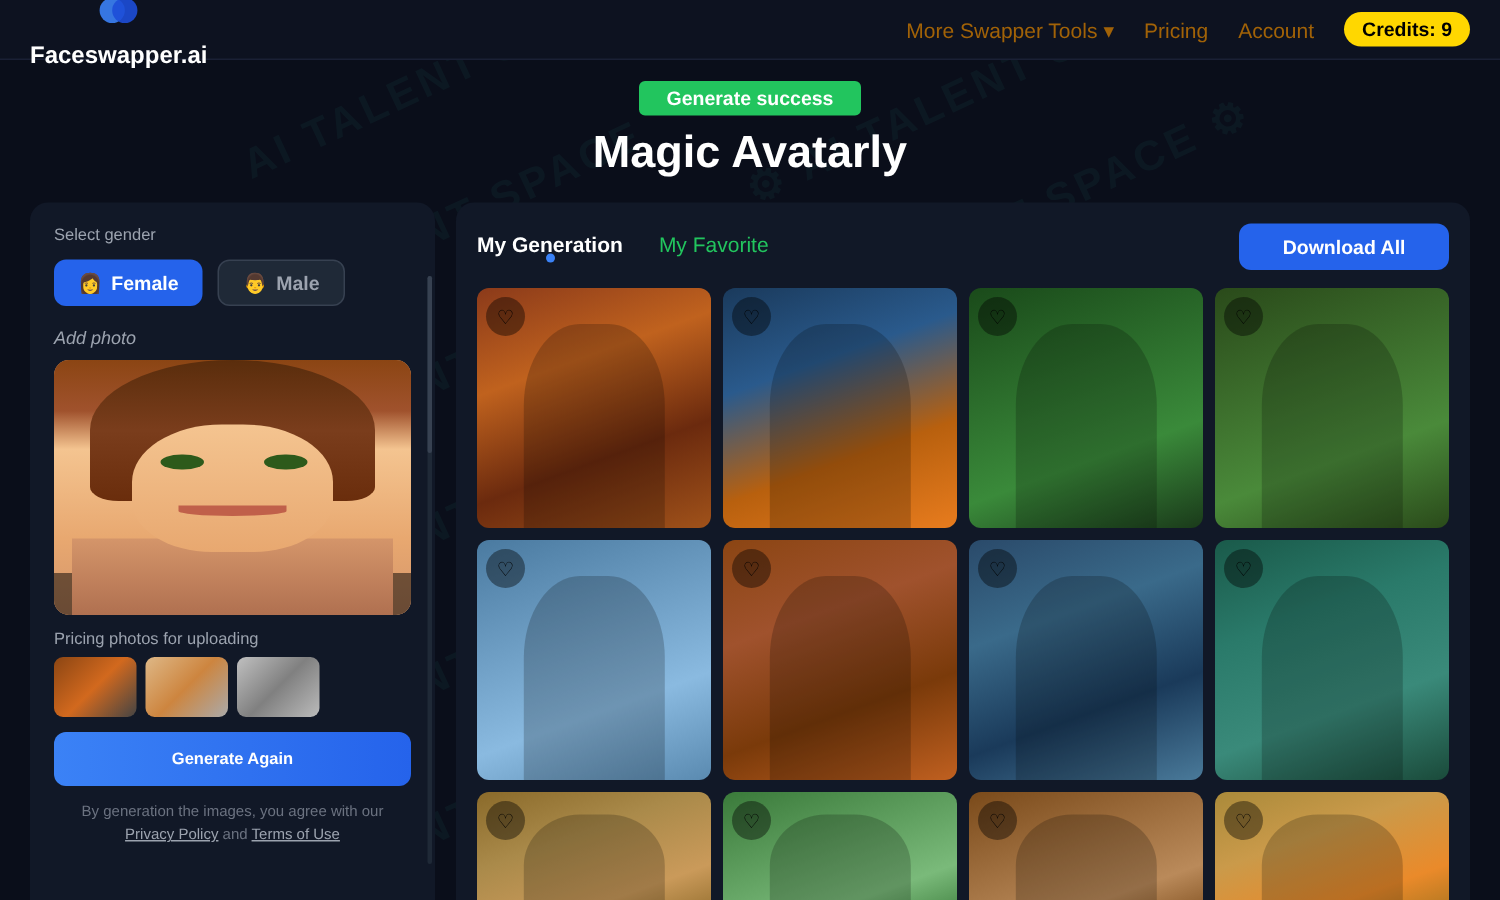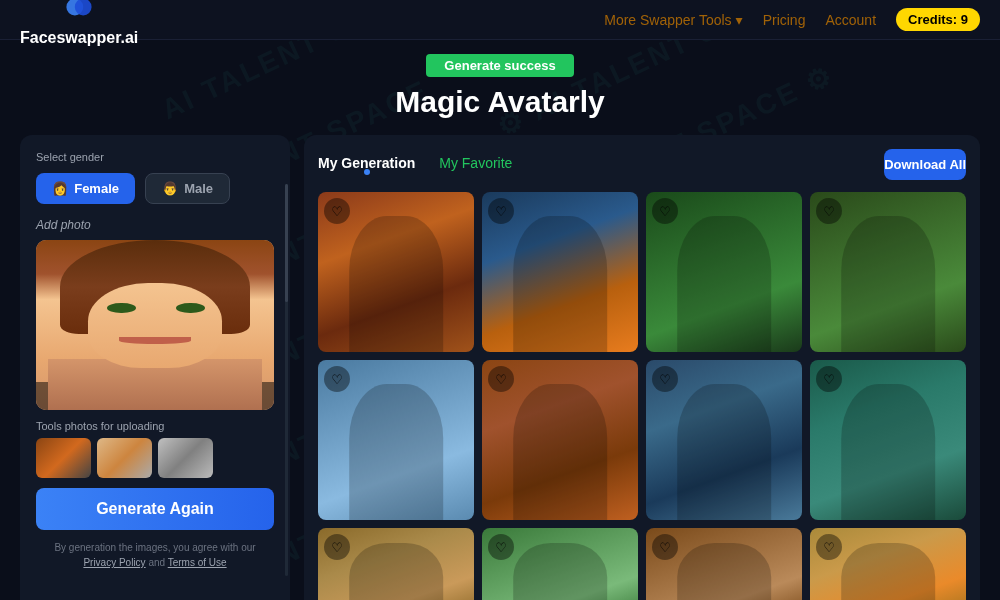--- a/index.html
+++ b/index.html
@@ -230,21 +230,21 @@
       font-size: 11px;
       text-align: center;
       margin-bottom: 10px;
     }
 
     .generate-btn {
       width: 100%;
       padding: 12px;
       background: linear-gradient(90deg, #3b82f6, #2563eb);
       color: #ffffff;
-      font-size: 16px;
+      font-size: 11px;
       font-weight: 700;
       border: none;
       border-radius: 8px;
       cursor: pointer;
       margin-bottom: 10px;
     }
 
     .terms-text {
       color: #6b7280;
       font-size: 10px;
@@ -300,21 +300,21 @@
       height: 6px;
       background: #3b82f6;
       border-radius: 50%;
     }
 
     .download-all-btn {
       background: #2563eb;
       color: #ffffff;
       font-size: 13px;
       font-weight: 600;
-      padding: 8px 0;
+      padding: 8px 29px;
       border-radius: 8px;
       border: none;
       cursor: pointer;
     }
 
     
     .gallery-grid {
       display: grid;
       grid-template-columns: repeat(4, 1fr);
       gap: 8px;
@@ -490,21 +490,21 @@
 
           <div style="position:absolute;top:57%;left:35%;width:30%;height:4%;background:#c0604a;border-radius:0 0 50% 50%;z-index:4;"></div>
 
           <div style="position:absolute;bottom:0;left:5%;width:90%;height:30%;background:linear-gradient(180deg,#d4956a,#b07050);border-radius:0;z-index:2;"></div>
         </div>
         <div class="photo-overlay">
           <span class="overlay-text">Replace face(s) on red</span>
         </div>
       </div>
 
-      <div class="sample-photos-label">Tools photos for uploading</div>
+      <div class="sample-photos-label">Pricing photos for uploading</div>
       <div class="sample-photos-row">
         <div class="sample-thumb sample-thumb-1"></div>
         <div class="sample-thumb sample-thumb-2"></div>
         <div class="sample-thumb sample-thumb-3"></div>
       </div>
 
       <button class="generate-btn">Generate Again</button>
 
       <div class="terms-text">
         <span>By generation the images, you agree with our</span><br>

